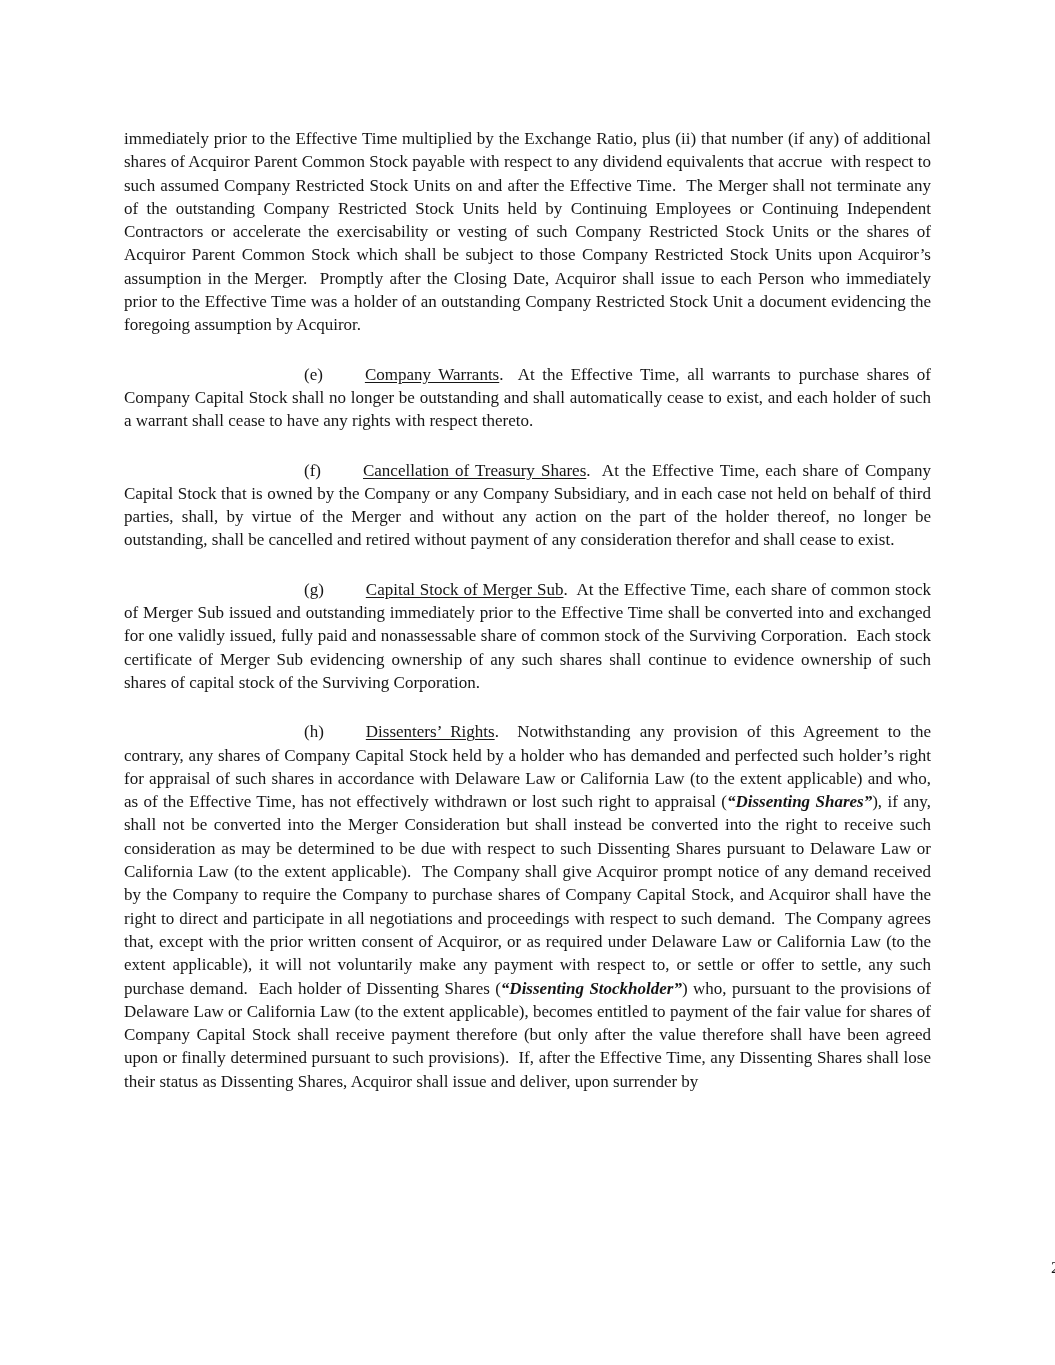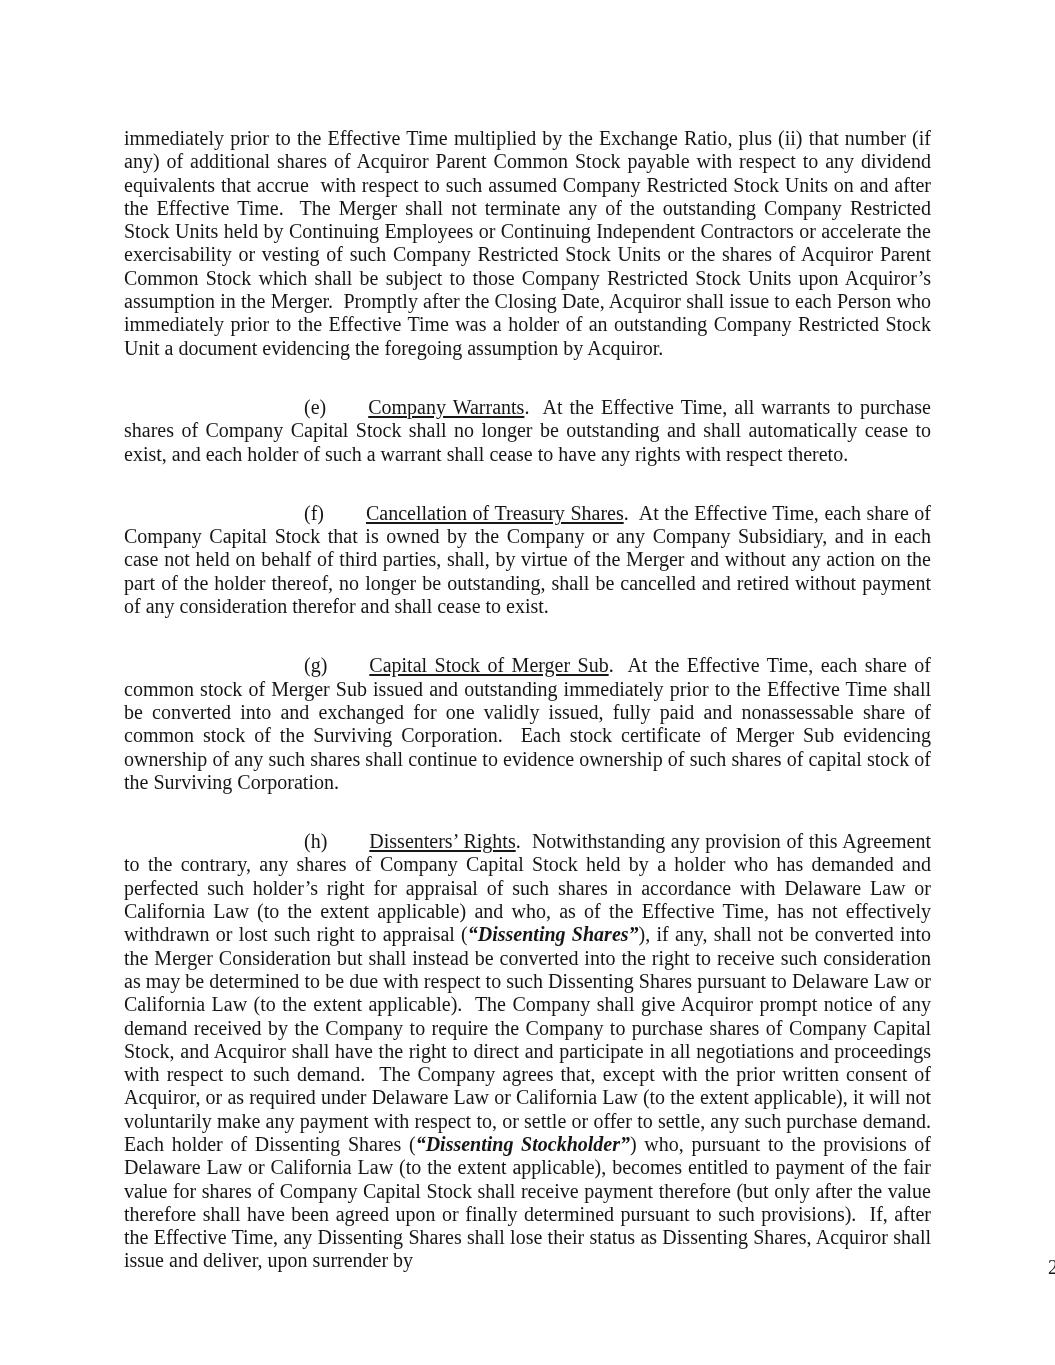--- a/index.html
+++ b/index.html
@@ -7,37 +7,37 @@
     padding: 0;
     background: #ffffff;
   }
   .page {
     position: relative;
     width: 1055px;
     height: 1365px;
     background: #ffffff;
     color: #161616;
     font-family: "Liberation Serif", "DejaVu Serif", serif;
-    font-size: 20px;
+    font-size: 17px;
     line-height: 23.3px;
     overflow: hidden;
   }
   .page-body {
     position: absolute;
     left: 124px;
     top: 127px;
     width: 807px;
     text-align: justify;
   }
   .para {
     margin: 0;
     white-space: pre-wrap;
   }
   .para + .para {
-    margin-top: 36px;
+    margin-top: 26px;
   }
   .para.indent {
     text-indent: 180px;
   }
   .tab {
     display: inline-block;
     width: 42px;
   }
   .u {
     text-decoration: underline;

